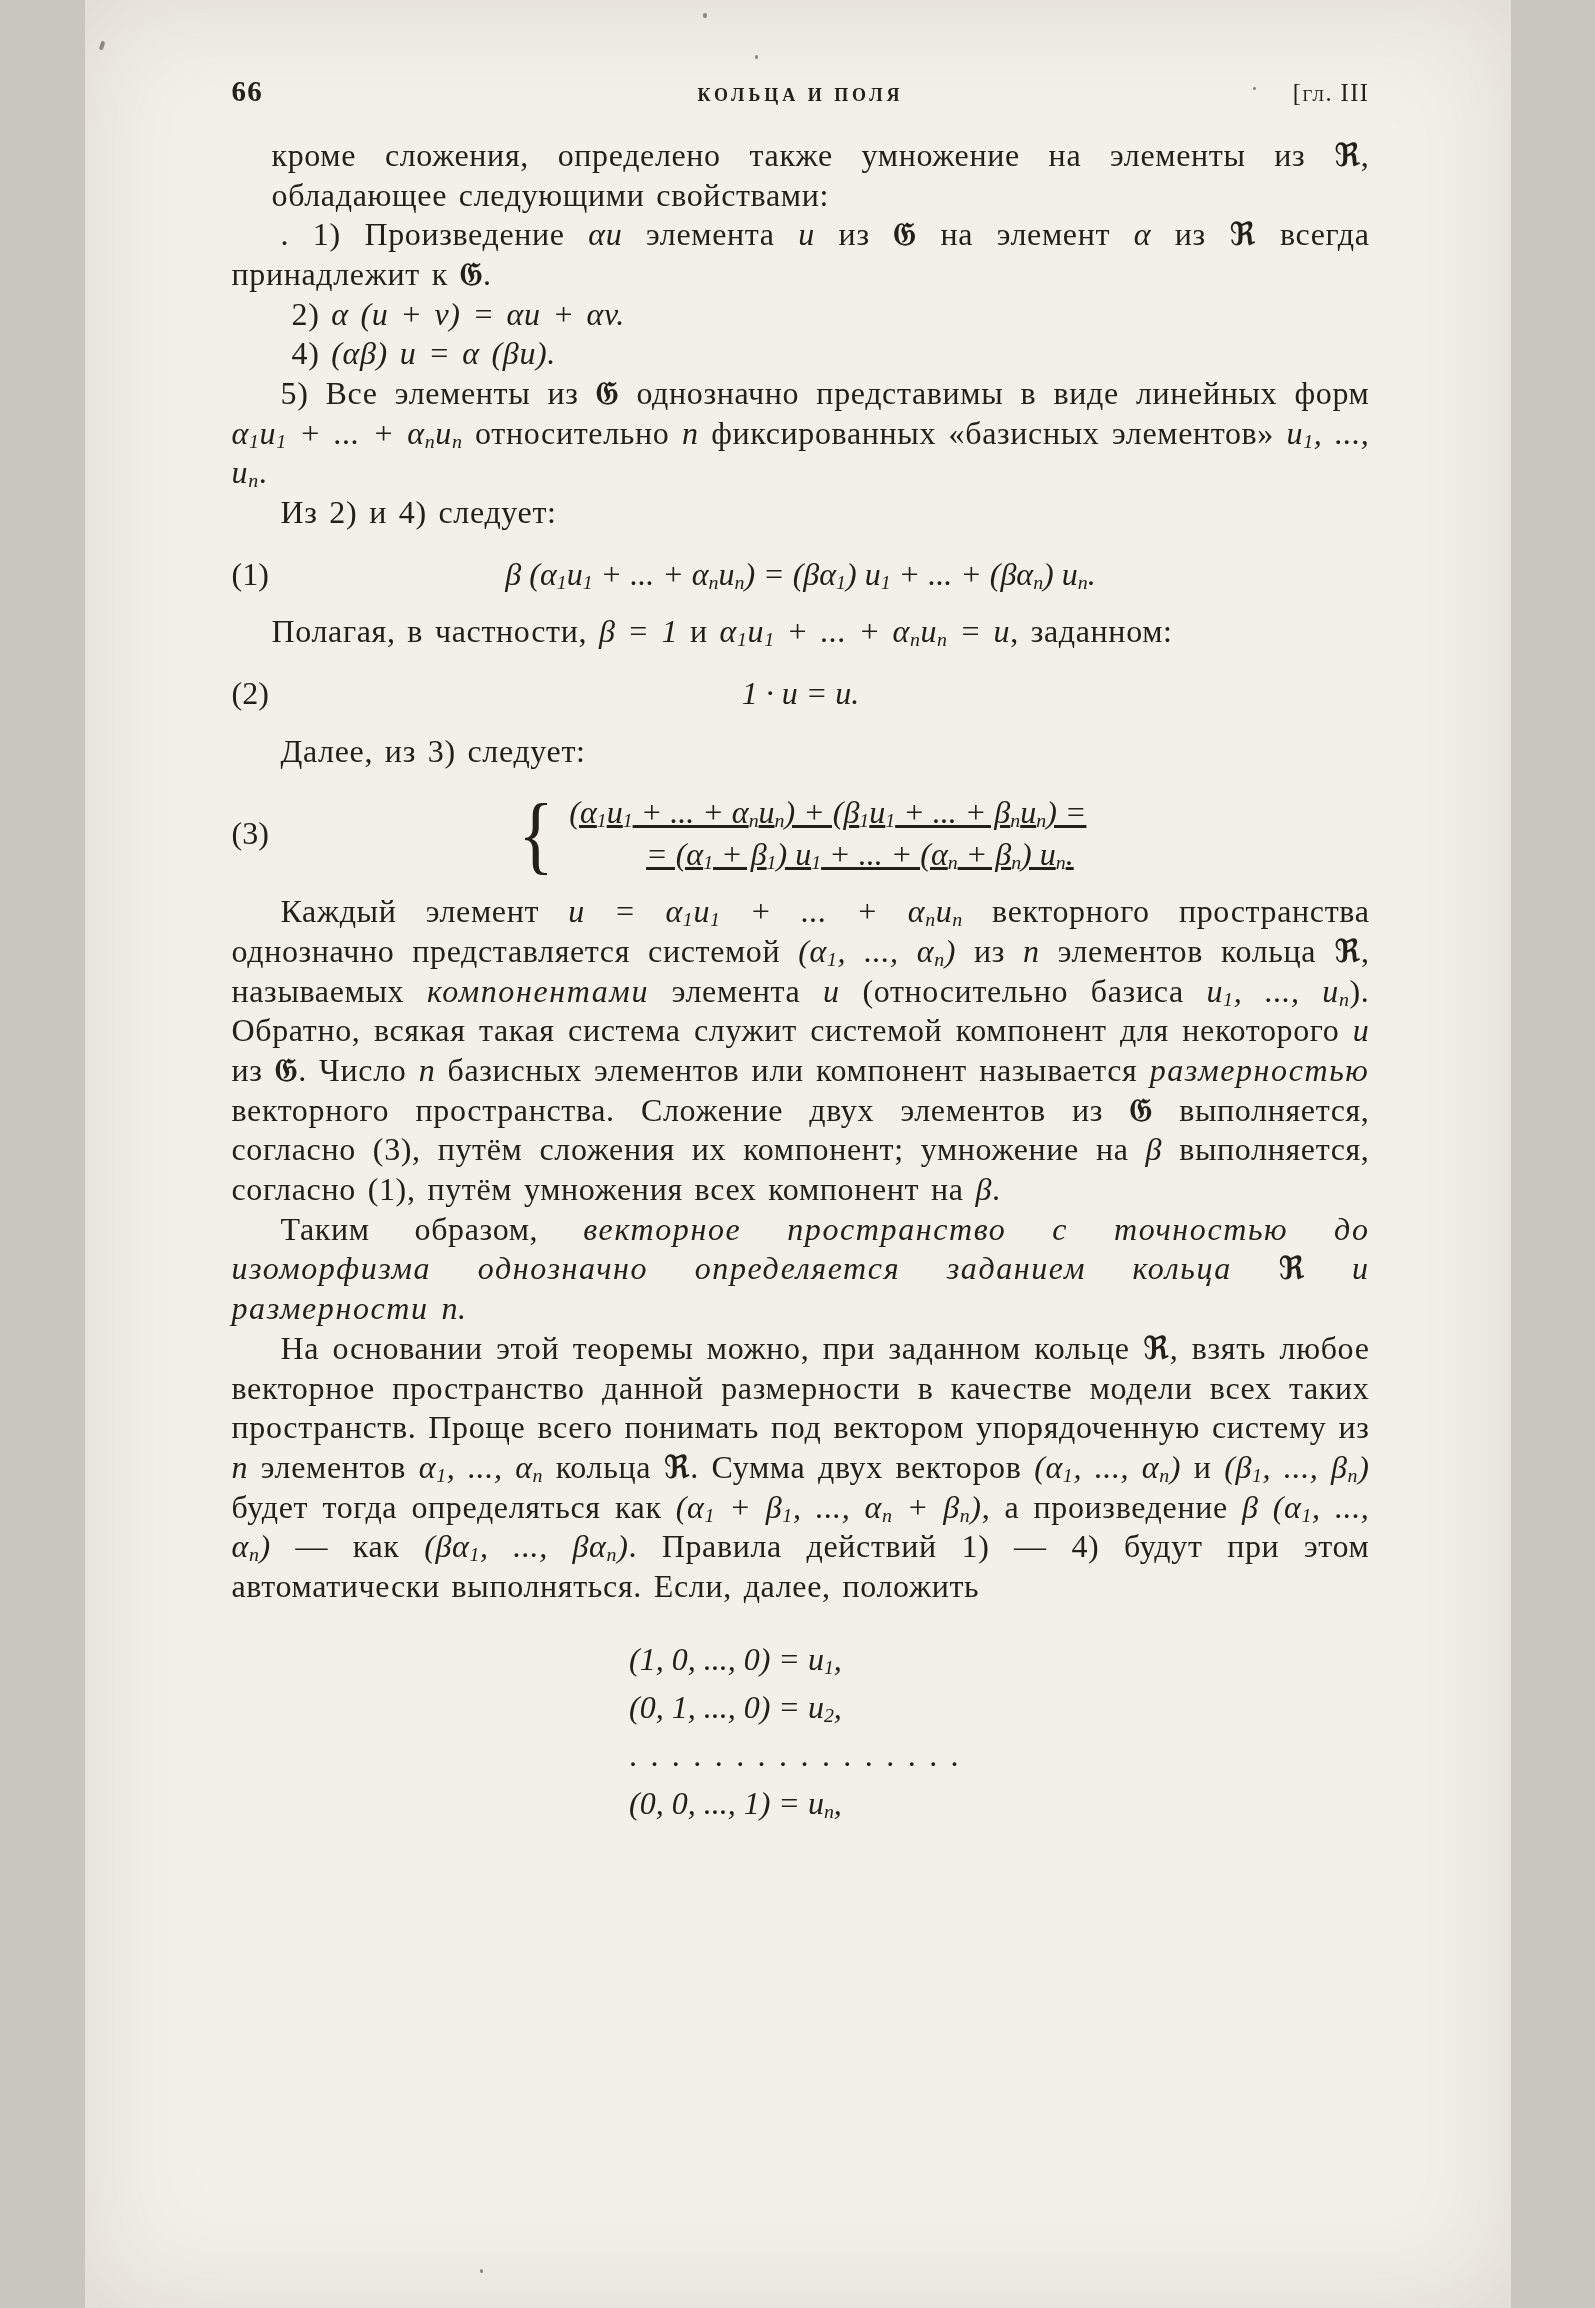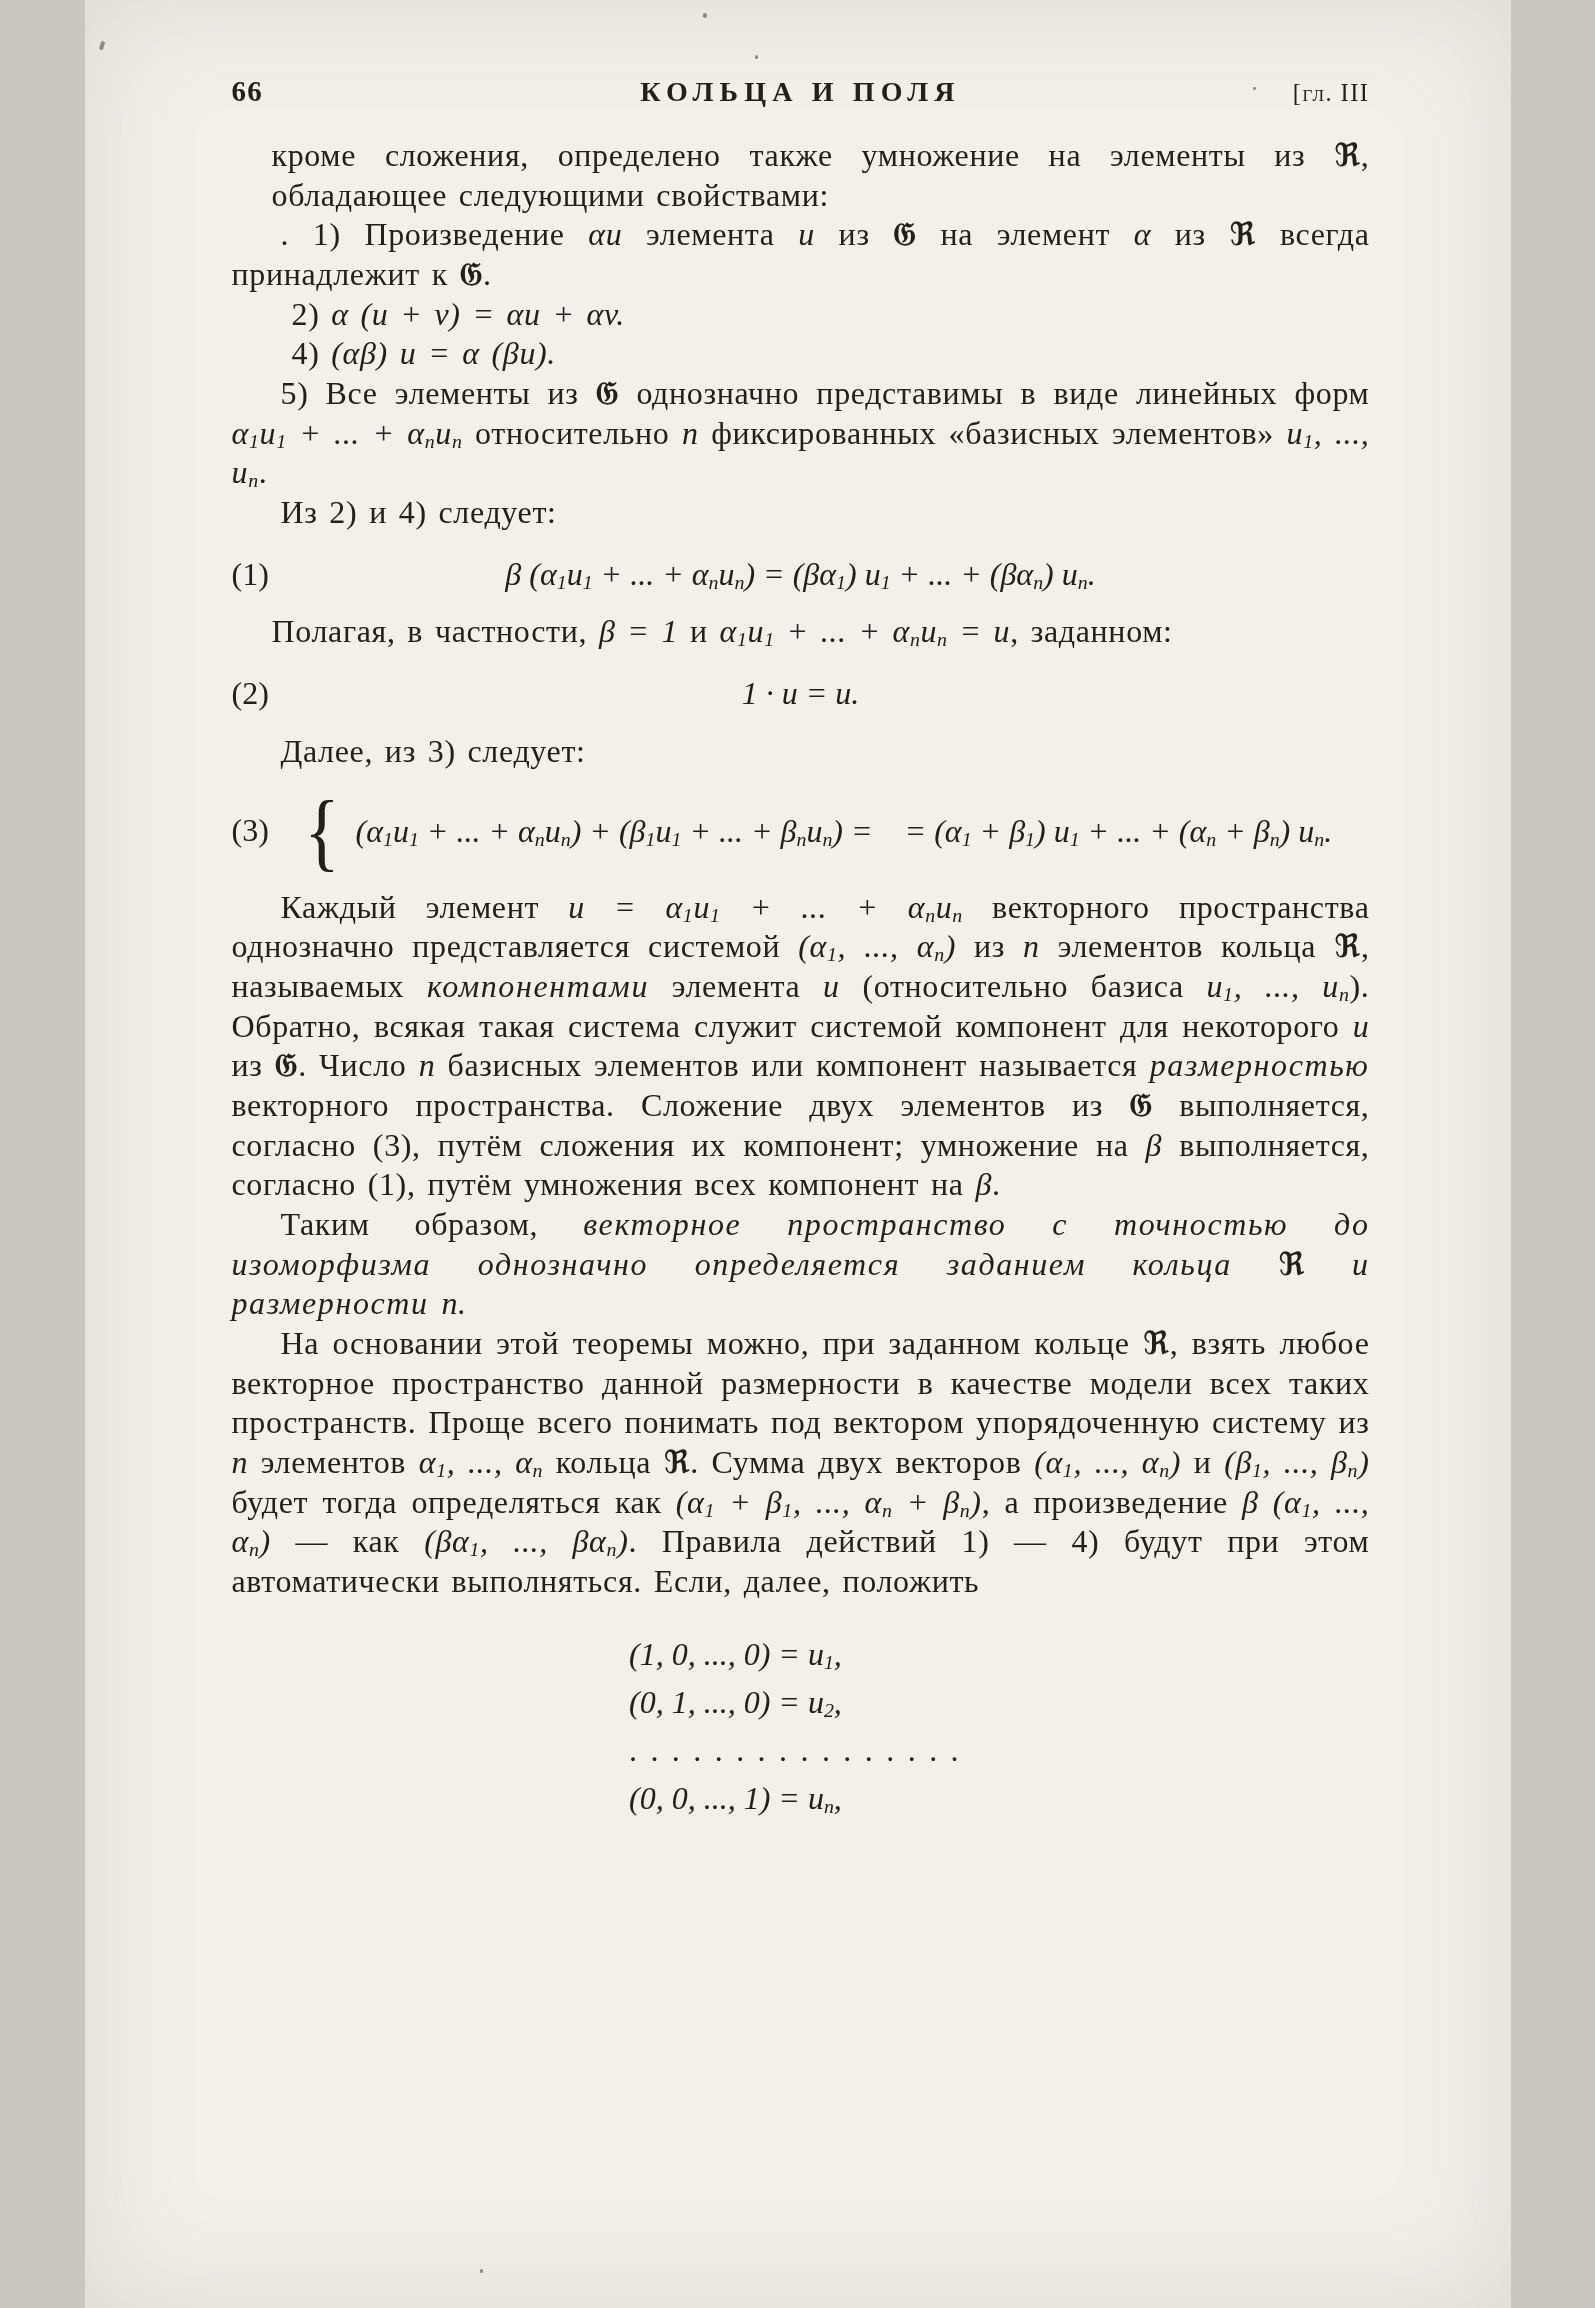--- a/index.html
+++ b/index.html
@@ -26,21 +26,21 @@
   }
   .page-num {
     min-width: 122px;
     font-size: 29px;
     font-weight: 700;
     letter-spacing: 0.04em;
   }
   .running-title {
     flex: 1;
     text-align: center;
-    font-size: 28px;
+    font-size: 18px;
     font-weight: 700;
     letter-spacing: 0.22em;
   }
   .chapter-ref {
     min-width: 122px;
     text-align: right;
     font-size: 24.5px;
     font-variant: small-caps;
     letter-spacing: 0.06em;
   }
@@ -92,21 +92,21 @@
     align-items: center;
   }
   .brace-eq .eq-label { position: absolute; }
   .brace-glyph {
     font-size: 87px;
     font-weight: 400;
     line-height: 0.9;
     margin-right: 13px;
     transform: scaleX(0.85);
   }
-  .brace-lines { display: flex; flex-direction: row; }
+  .brace-lines { display: flex; flex-direction: column; text-decoration: underline; }
   .brace-lines .eq-line { display: block; }
   .brace-lines .line2 { text-align: center; transform: translateX(32px); }
 
   .eq-stack { text-align: center; margin: 28px 0 0 0; }
   .eq-stack-inner {
     display: inline-block;
     text-align: left;
     line-height: 1.5;
   }
   .eq-stack-inner .dots { letter-spacing: 0.42em; font-style: normal; }

